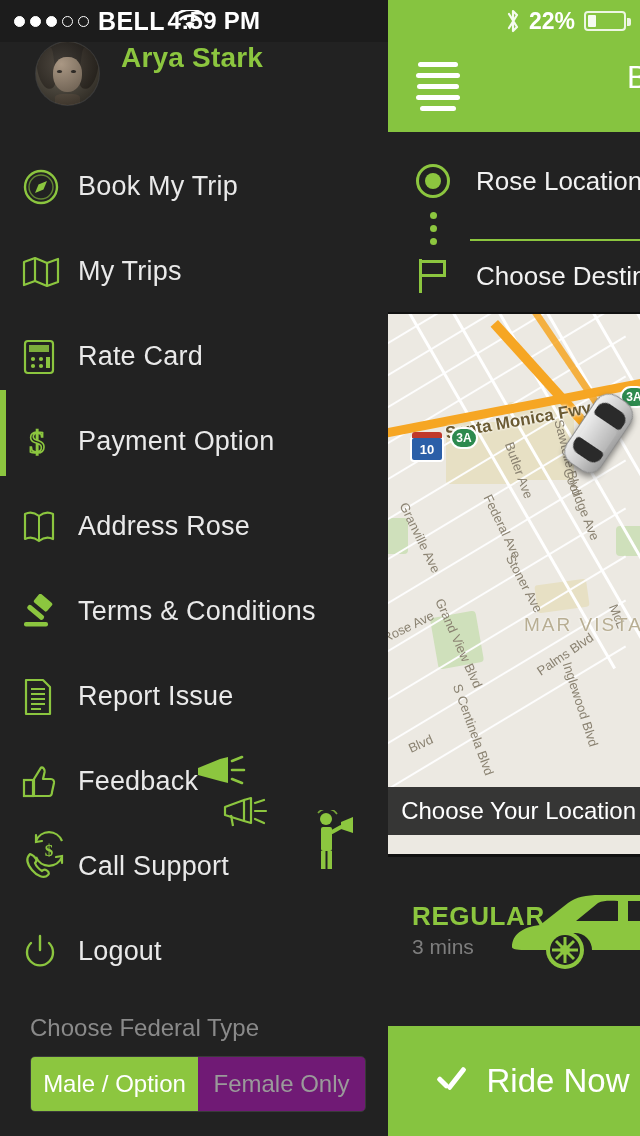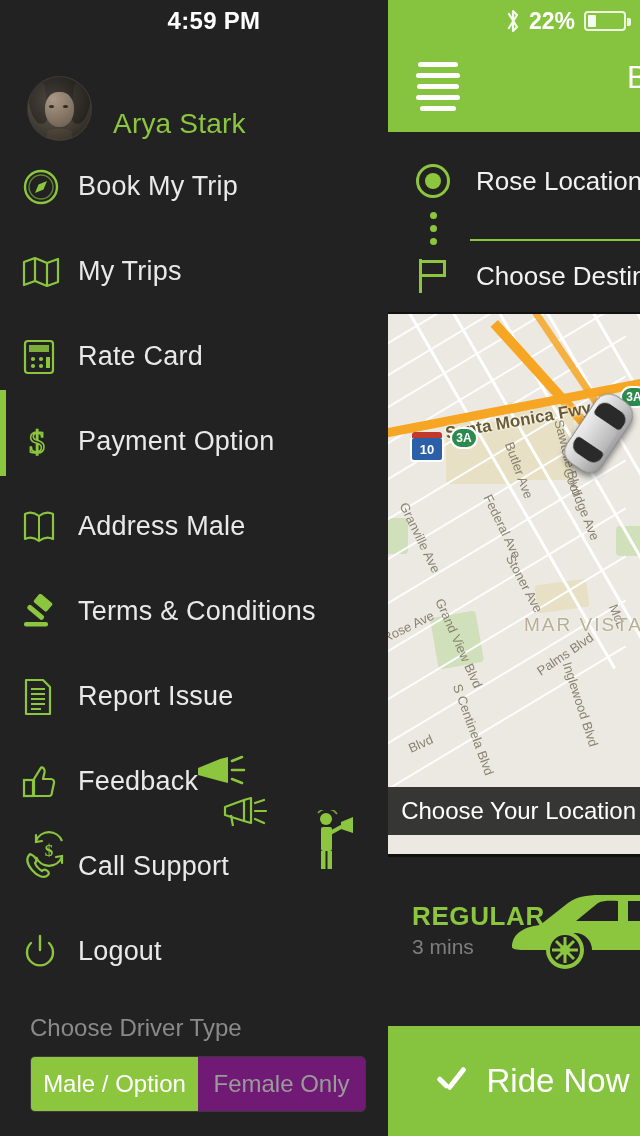--- a/index.html
+++ b/index.html
@@ -31,21 +31,21 @@
                 background:rgba(255,255,255,.85); border-radius:0 2px 2px 0; }
   .batt-fill { position:absolute; left:2px; top:2px; bottom:2px; width:22%;
                background:rgba(255,255,255,.92); border-radius:1px; }
 
   
   .drawer { position:absolute; left:0; top:42px; width:388px; height:1094px;
             background:#222222; overflow:hidden; z-index:40; }
   .scrollbar { position:absolute; left:0; top:348px; width:6px; height:86px;
                background:#8cc63f; z-index:45; }
 
-  .profile { display:flex; align-items:flex-end; height:98px; padding-left:28px; }
+  .profile { display:flex; align-items:flex-start; height:98px; padding-left:36px;font-weight:bold; }
   .avatar { width:63px; height:63px; border-radius:50%; overflow:hidden; flex:none;
             position:relative; background:#5a5346; box-shadow:0 0 0 1px #3a3a3a; }
   .avatar .hair { position:absolute; left:6%; top:-6%; width:88%; height:62%;
                   background:#2b2620; border-radius:50% 50% 42% 42%; }
   .avatar .hair2 { position:absolute; left:2%; top:8%; width:28%; height:66%;
                    background:#3a332a; border-radius:50% 20% 40% 60%; transform:rotate(-8deg); }
   .avatar .hair3 { position:absolute; right:2%; top:8%; width:28%; height:66%;
                    background:#3a332a; border-radius:20% 50% 60% 40%; transform:rotate(8deg); }
   .avatar .face { position:absolute; left:27%; top:24%; width:46%; height:56%;
                   background:#a08c76; border-radius:45% 45% 48% 48%; }
@@ -160,20 +160,35 @@
   .cta .tick:after  { content:""; position:absolute; left:9px; top:12px; width:27px; height:5px;
                       background:#fff; transform:rotate(-52deg); border-radius:2px; }
   .cta span { color:#ffffff; font-size:33px; white-space:nowrap; }
 </style>
 </head>
 <body>
 
 <div id="screen">
 
   <div class="statusbar">
+    <div class="sb-left">
+      <div class="dots">
+        <span class="dot filled"></span>
+          <span class="dot filled"></span>
+          <span class="dot filled"></span>
+        <span class="dot"></span>
+          <span class="dot"></span>
+      </div>
+      <div class="carrier">BELL</div>
+      <svg class="wifi" width="30" height="22" viewBox="0 0 30 22">
+        <path d="M15 19.5 L10.5 13.5 a7.6 7.6 0 0 1 9 0 Z" fill="#fff"></path>
+        <path d="M5.5 9.2 a14.5 14.5 0 0 1 19 0" stroke="#fff" stroke-width="2.6" fill="none" stroke-linecap="round"></path>
+        <path d="M1.8 4.6 a20 20 0 0 1 26.4 0" stroke="#fff" stroke-width="2.6" fill="none" stroke-linecap="round"></path>
+      </svg>
+    </div>
     <div class="sb-time">4:59 PM</div>
     <div class="sb-right">
       <svg class="bt" width="16" height="26" viewBox="0 0 16 26">
         <path d="M4 6 L12 19 L8 23 L8 3 L12 7 L4 20" stroke="#ffffff" stroke-width="2.2" fill="none" stroke-linejoin="round" stroke-linecap="round" opacity=".92"></path>
       </svg>
       <div class="batt-pct">22%</div>
       <div class="batt">
           <div class="batt-fill"></div>
         </div>
     </div>
@@ -244,21 +259,21 @@
         <div class="mlabel">Payment Option</div>
       </div>
 
       <div class="mrow">
         <div class="mico">
           <svg width="34" height="36" viewBox="0 0 34 36">
             <path d="M17 7 C12 3 7 3 3 5 L3 30 C7 28 12 28 17 32 C22 28 27 28 31 30 L31 5 C27 3 22 3 17 7 Z" stroke="#8cc63f" stroke-width="2.2" fill="none" stroke-linejoin="round"></path>
             <path d="M17 7 L17 32" stroke="#8cc63f" stroke-width="2"></path>
           </svg>
         </div>
-        <div class="mlabel">Address Male</div>
+        <div class="mlabel">Address Rose</div>
       </div>
 
       <div class="mrow">
         <div class="mico">
           <svg width="40" height="36" viewBox="0 0 40 36">
             <rect x="13" y="3" width="17" height="11" rx="2" fill="#8cc63f" transform="rotate(40 21 8)"></rect>
             <rect x="4" y="16" width="20" height="5" rx="2" fill="#8cc63f" transform="rotate(40 14 18)"></rect>
             <rect x="2" y="28" width="24" height="4.5" rx="2" fill="#8cc63f"></rect>
           </svg>
         </div>
@@ -337,21 +352,21 @@
       <svg width="42" height="40" viewBox="0 0 42 40">
         <path d="M8 12 A14 14 0 0 1 34 12" stroke="#8cc63f" stroke-width="2.2" fill="none"></path>
         <path d="M34 28 A14 14 0 0 1 8 28" stroke="#8cc63f" stroke-width="2.2" fill="none"></path>
         <path d="M8 6 L8 13 L14 12" stroke="#8cc63f" stroke-width="2.2" fill="none" stroke-linecap="round"></path>
         <path d="M34 34 L34 27 L28 28" stroke="#8cc63f" stroke-width="2.2" fill="none" stroke-linecap="round"></path>
         <text x="21" y="27" font-size="17" font-family="Liberation Serif, serif" fill="#8cc63f" text-anchor="middle" font-weight="bold">$</text>
       </svg>
     </div>
 
     <div class="drv">
-      <div class="drv-lab">Choose Driver Type</div>
+      <div class="drv-lab">Choose Federal Type</div>
       <div class="seg">
         <div class="on">Male / Option</div>
         <div class="off">Female Only</div>
       </div>
     </div>
   </div>
 
   <div class="main">
 
     <div class="appbar">

